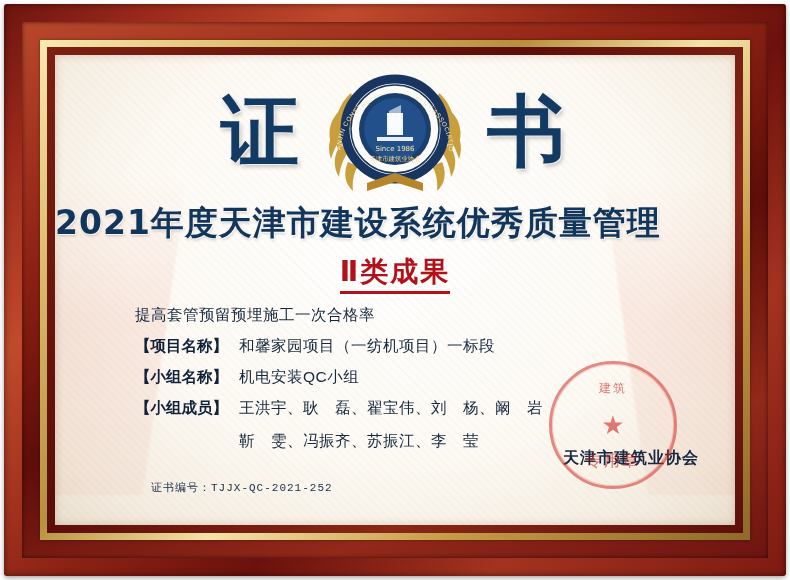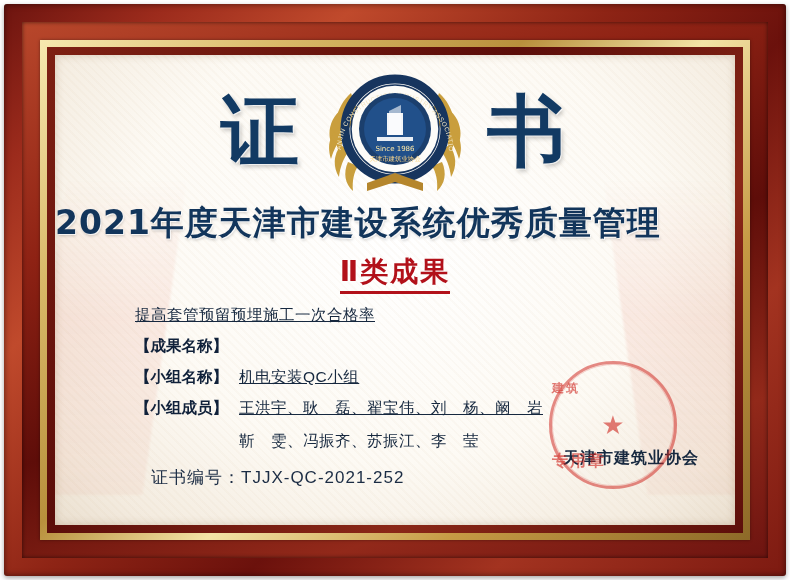--- a/index.html
+++ b/index.html
@@ -149,35 +149,34 @@
     flex: 0 0 104px;
     font-weight: bold;
     color: #10213a;
     letter-spacing: 0px;
     white-space: nowrap;
   }
   .field-value {
     flex: 1;
     color: #16283f;
     letter-spacing: 0.5px;
-    text-decoration: underline;
   }
   .members-line2 {
     margin-left: 104px;
     font-size: 15.5px;
     color: #16283f;
     letter-spacing: 0.5px;
     margin-top: 12px;
     margin-bottom: 8px;
   }
   .cert-no {
     margin-left: 16px;
-    margin-top: 14px;
-    font-family: Liberation Sans, sans-serif;
-    font-size: 17px;
+    margin-top: 28px;
+    font-family: Liberation Mono, monospace;
+    font-size: 11px;
     color: #1b2c44;
     letter-spacing: 1px;
   }
 
   
   .issuer {
     position: absolute;
     right: 36px;
     bottom: 56px;
     text-align: center;
@@ -213,24 +212,24 @@
     position: absolute;
     left: 50%; top: 50%;
     transform: translate(-50%,-50%);
     color: rgba(206,37,30,0.7);
     font-size: 26px;
     line-height: 1;
   }
   .seal-text-top, .seal-text-bottom {
     position: absolute;
     left: 0; right: 0;
-    text-align: left;
+    text-align: center;
     color: rgba(206,37,30,0.72);
     font-size: 12px;
-    font-weight: bold;
+    font-weight: normal;
     letter-spacing: 2px;
   }
   .seal-text-top { top: 16px; }
   .seal-text-bottom { bottom: 14px; font-size: 16px; }
 </style>
 </head>
 <body>
 
 <div id="page">
 
@@ -302,21 +301,22 @@
     </div>
 
     <div class="fields">
 
       <div class="field-row">
         <div class="field-value">提高套管预留预埋施工一次合格率</div>
       </div>
 
 
       <div class="field-row">
-        <div class="field-label">【成果名称】</div>
+        <div class="field-label">【项目名称】</div>
+        <div class="field-value">和馨家园项目（一纺机项目）一标段</div>
       </div>
 
       <div class="field-row">
         <div class="field-label">【小组名称】</div>
         <div class="field-value">机电安装QC小组</div>
       </div>
 
       <div class="field-row">
         <div class="field-label">【小组成员】</div>
         <div class="field-value">王洪宇、耿　磊、翟宝伟、刘　杨、阚　岩</div>

